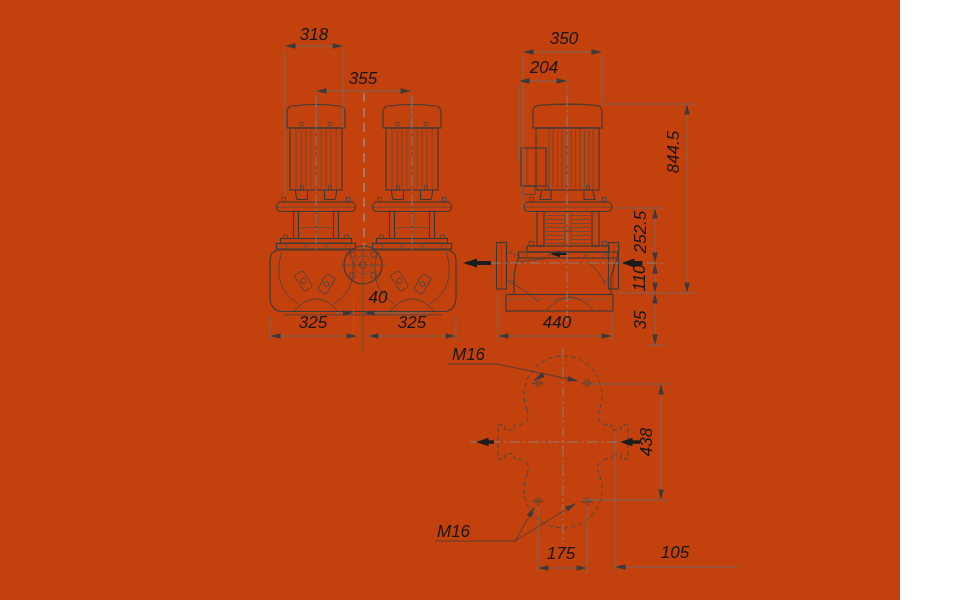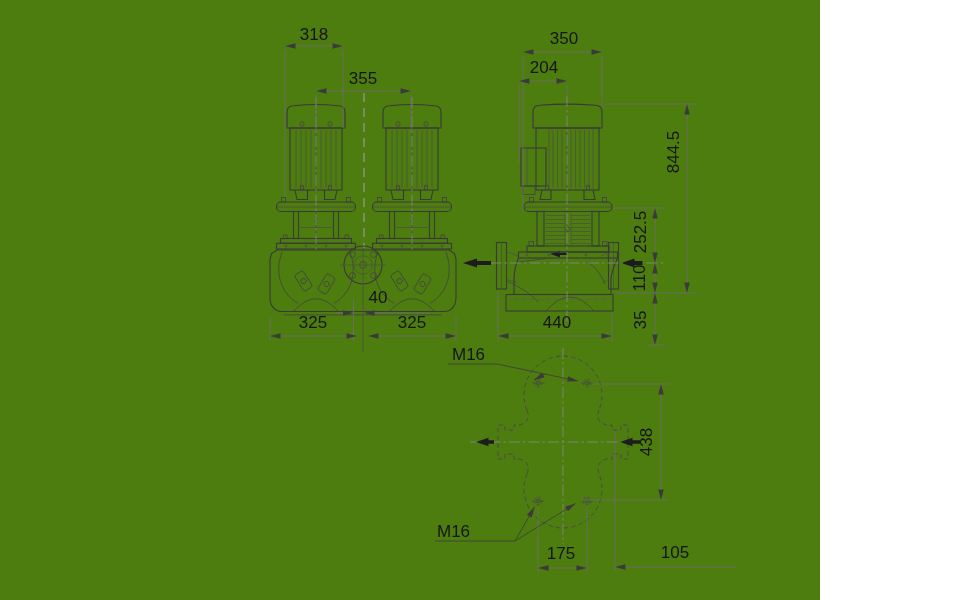--- a/index.html
+++ b/index.html
@@ -1,16 +1,16 @@
 <!DOCTYPE html>
 <html><head>
 <meta charset="utf-8">
 <style>
   html,body{margin:0;padding:0;background:#ffffff;}
-  .stage{position:relative;width:820px;height:600px;background:#4d7c0f;overflow:hidden;}
+  .stage{position:relative;width:900px;height:600px;background:#c2410c;overflow:hidden;font-style:italic;}
   svg{display:block;}
   
   .o   {stroke:#3a3a3a;stroke-width:1.1;fill:none;}
   .f   {stroke:#4a4a4a;stroke-width:.65;fill:none;}
   .d   {stroke:#424242;stroke-width:.8;fill:none;}
   .dim {stroke:#6e6e6e;stroke-width:.85;fill:none;}
   .cl  {stroke:#8a8a8a;stroke-width:.8;stroke-dasharray:11 3 2.5 3;fill:none;}
   .sym {stroke:#9a9a9a;stroke-width:1.2;stroke-dasharray:9 6;fill:none;}
   .pl  {stroke:#4a4a4a;stroke-width:1;stroke-dasharray:4.5 3.2;fill:none;}
   .hid {stroke:#5a5a5a;stroke-width:.7;stroke-dasharray:5 3;fill:none;}

